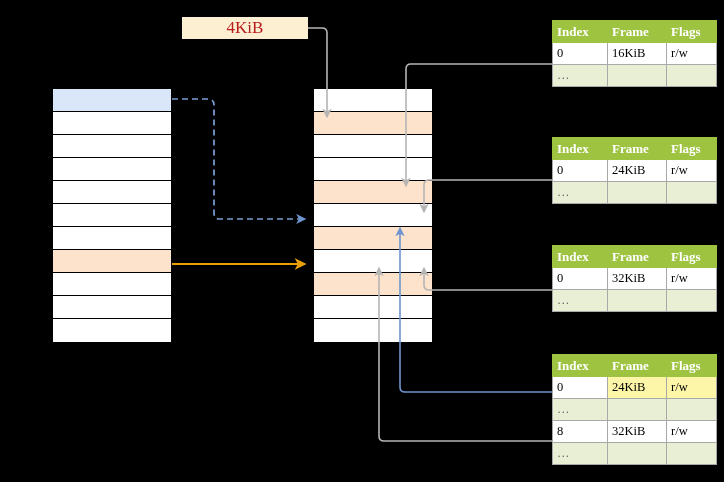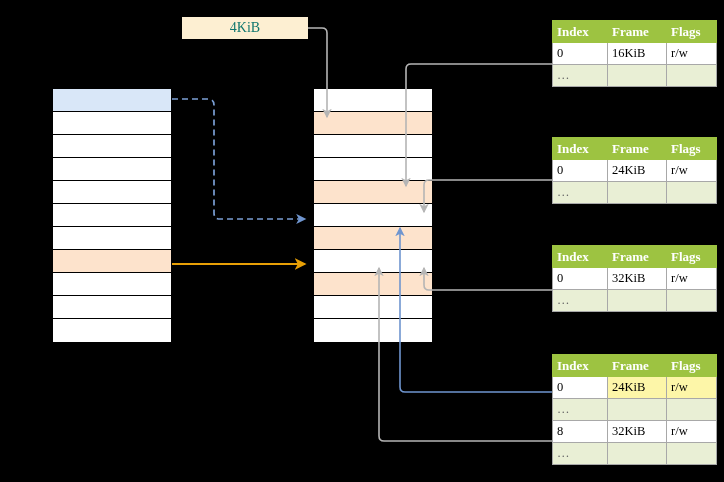--- a/index.html
+++ b/index.html
@@ -28,21 +28,21 @@
   .ptable td.c2{width:50px;}
   .ptable th.c0{width:55px;}
   .ptable th.c1{width:59px;font-family:Liberation Serif, serif;}
   .ptable th.c2{width:50px;margin-top:20px;}
   .ptable tr.dots td{background:#e9efd5;color:#666;letter-spacing:1px;}
   .ptable td.hl{background:#fdf6a8;}
 
   
   .kbox{position:absolute;background:#fdefd2;border:none;
         display:flex;align-items:center;justify-content:center;
-        font-size:14px;color:#0f766e;text-align:center;}
+        font-size:17px;color:#b91c1c;text-align:center;}
 
   svg.wires{position:absolute;left:0;top:0;width:724px;height:482px;
             pointer-events:none;overflow:visible;}
 </style>
 </head>
 <body>
 
 <div id="canvas">
 
   <div class="kbox" style="left:182px;top:17px;width:126px;height:22px;">

